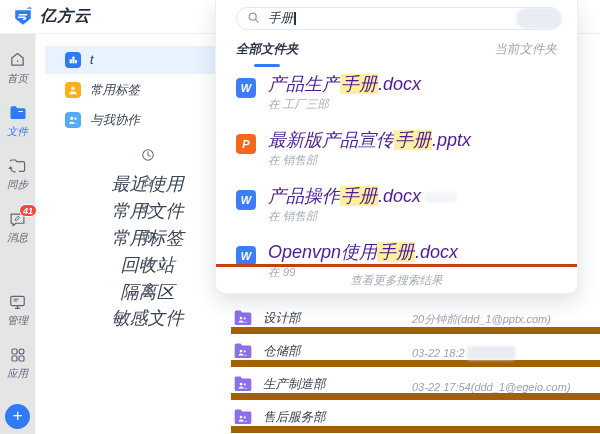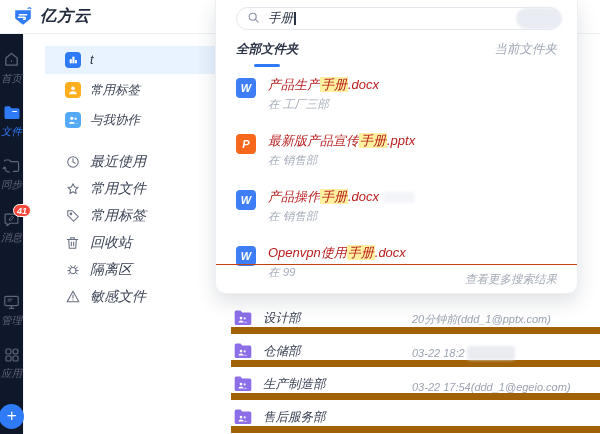--- a/index.html
+++ b/index.html
@@ -9,21 +9,21 @@
 
   
   .header { position:absolute; top:0; left:0; right:0; height:34px; background:#fff;
             border-bottom:1px solid #ECEFF3; display:flex; align-items:center; padding-left:12px; z-index:1; }
   .logo { display:flex; align-items:center; gap:6px; }
   .logo-badge { position:relative; width:22px; height:22px; }
   .logo-badge svg { display:block; }
   .logo-text { font-size:16px; font-weight:700; color:#222B3C; letter-spacing:1px; }
 
   
-  .rail { position:absolute; top:34px; left:0; bottom:0; width:24px; background:#0f172a;
+  .rail { position:absolute; top:34px; left:0; bottom:0; width:36px; background:#e5e5e5;
           border-right:1px solid #F0F2F6; display:flex; flex-direction:column; align-items:center;
           padding-top:16px; z-index:2; }
   .rail-item { display:flex; flex-direction:column; align-items:center; margin-bottom:17px; cursor:pointer; position:relative; }
   .rail-item .ric { width:19px; height:19px; display:flex; align-items:center; justify-content:center; position:relative; }
   .rail-item .rlb { margin-top:3px; font-size:10.5px; color:#5E6678; }
   .rail-item.active .rlb { color:#2F7BF7; }
   .rail-gap { height:30px; }
   .badge { position:absolute; top:-5px; left:11px; min-width:16px; height:13px; padding:0 3px;
            background:#F5483B; color:#fff; font-size:9px; line-height:13px; text-align:center;
            border-radius:8px; border:1px solid #fff; font-weight:700; }
@@ -35,21 +35,21 @@
   .sb-head { display:flex; align-items:center; justify-content:space-between; padding:2px 14px 8px 20px; }
   .sb-title { font-size:12px; color:#A7AFBE; }
   .sb-rows { }
   .sb-row { display:flex; align-items:center; height:28px; padding-left:20px; gap:9px; font-size:12.5px;
             color:#3A4254; cursor:pointer; margin-bottom:2px; }
   .sb-row.selected { background:#E9F2FF; color:#2B3447; }
   .mini { width:16px; height:16px; border-radius:4px; display:flex; align-items:center; justify-content:center; flex:0 0 auto; }
   .mini svg { display:block; }
   .mini.blue { background:#2F7BF7; } .mini.orange { background:#FFAF1D; } .mini.sky { background:#55AAF7; }
   .sb-shortcuts { margin-top:14px; }
-  .sc-row { display:flex; align-items:center; height:27px; padding-left:20px; gap:10px; font-size:14px; color:#3A4254; cursor:pointer; }
+  .sc-row { display:flex; align-items:center; height:27px; padding-left:20px; gap:10px; font-size:18px; color:#3A4254; cursor:pointer;flex-direction:column; }
   .sc-row .oic { width:15px; height:15px; display:flex; align-items:center; justify-content:center; }
 
   
   .main { position:absolute; top:34px; left:231px; right:0; bottom:0; background:#fff; }
   .rows { position:absolute; top:267px; left:0; right:0; }
   .frow { display:flex; align-items:flex-end; height:33px; border-bottom:7px solid #a16207; padding:0 8px 0 2px; cursor:pointer; }
   .frow .fic { width:20px; height:18px; margin-right:10px; flex:0 0 auto; }
   .frow .fname { flex:1; font-size:12.5px; color:#3A4254; }
   .frow .ftime { width:180px; font-size:11px; color:#9BA2B1; display:flex; align-items:center; }
   .censor { display:inline-block; width:48px; height:14px; margin-left:2px; border-radius:3px;
@@ -71,25 +71,25 @@
   .tab { font-size:12.5px; color:#A0A7B4; cursor:pointer; position:relative; }
   .tab.active { color:#2B3447; font-weight:700; }
   .tab.active::after { content:""; position:absolute; left:50%; transform:translateX(-50%); bottom:-2px;
                        width:26px; height:3px; border-radius:2px; background:#2F7BF7; }
   .results { padding:12px 20px 0; }
   .result { display:flex; gap:12px; margin-bottom:21px; cursor:pointer; }
   .ficon { width:20px; height:20px; border-radius:4px; display:flex; align-items:center; justify-content:center;
            color:#fff; font-size:11px; font-weight:700; flex:0 0 auto; margin-top:1px;
            font-family:"Liberation Sans",sans-serif; }
   .ficon.word { background:#3D7EF7; } .ficon.ppt { background:#F7681C; }
-  .rtitle { font-size:13px; color:#b91c1c; line-height:15px; }
+  .rtitle { font-size:18px; color:#4c1d95; line-height:15px; }
   .rtitle .hl { background:#FFF0A0; padding:0 1px; }
   .rsub { margin-top:5px; font-size:11.5px; color:#A6ADBA; }
-  .panel-foot { position:absolute; left:0; right:0; bottom:0; height:29px; border-top:1px solid #c2410c;
-                display:flex; align-items:center; justify-content:flex-end; padding:0 20px;
+  .panel-foot { position:absolute; left:0; right:0; bottom:0; height:29px; border-top:3px solid #c2410c;
+                display:flex; align-items:center; justify-content:center; padding:0 20px;
                 border-radius:0 0 10px 10px; }
   .more-link { font-size:11.5px; color:#A4ABB6; cursor:pointer; }
 
   svg { overflow:visible; }
 </style>
 </head>
 <body>
 
 <div class="app">
 

